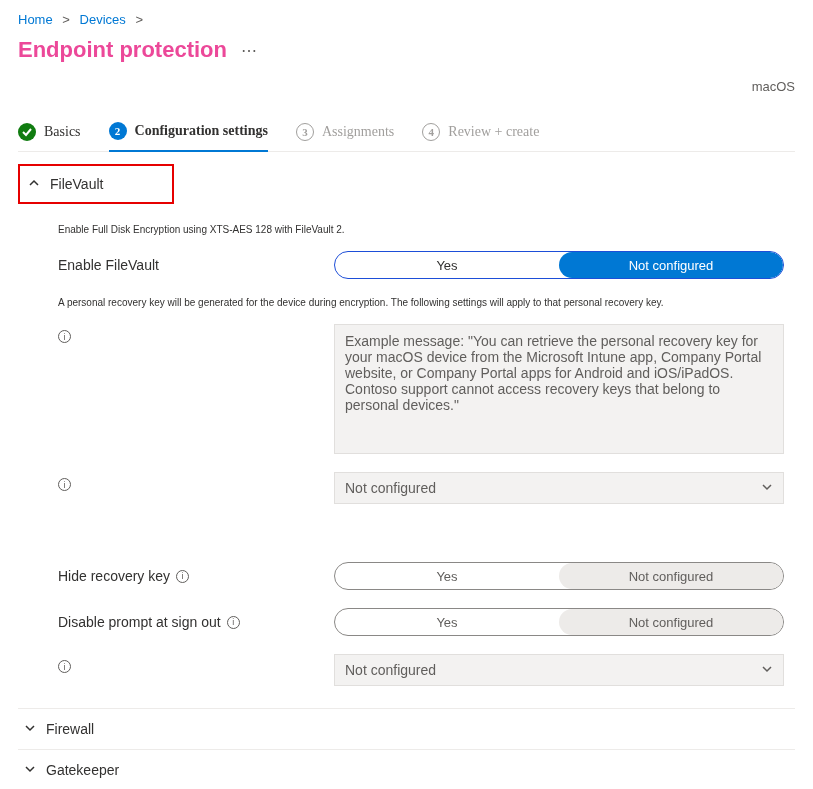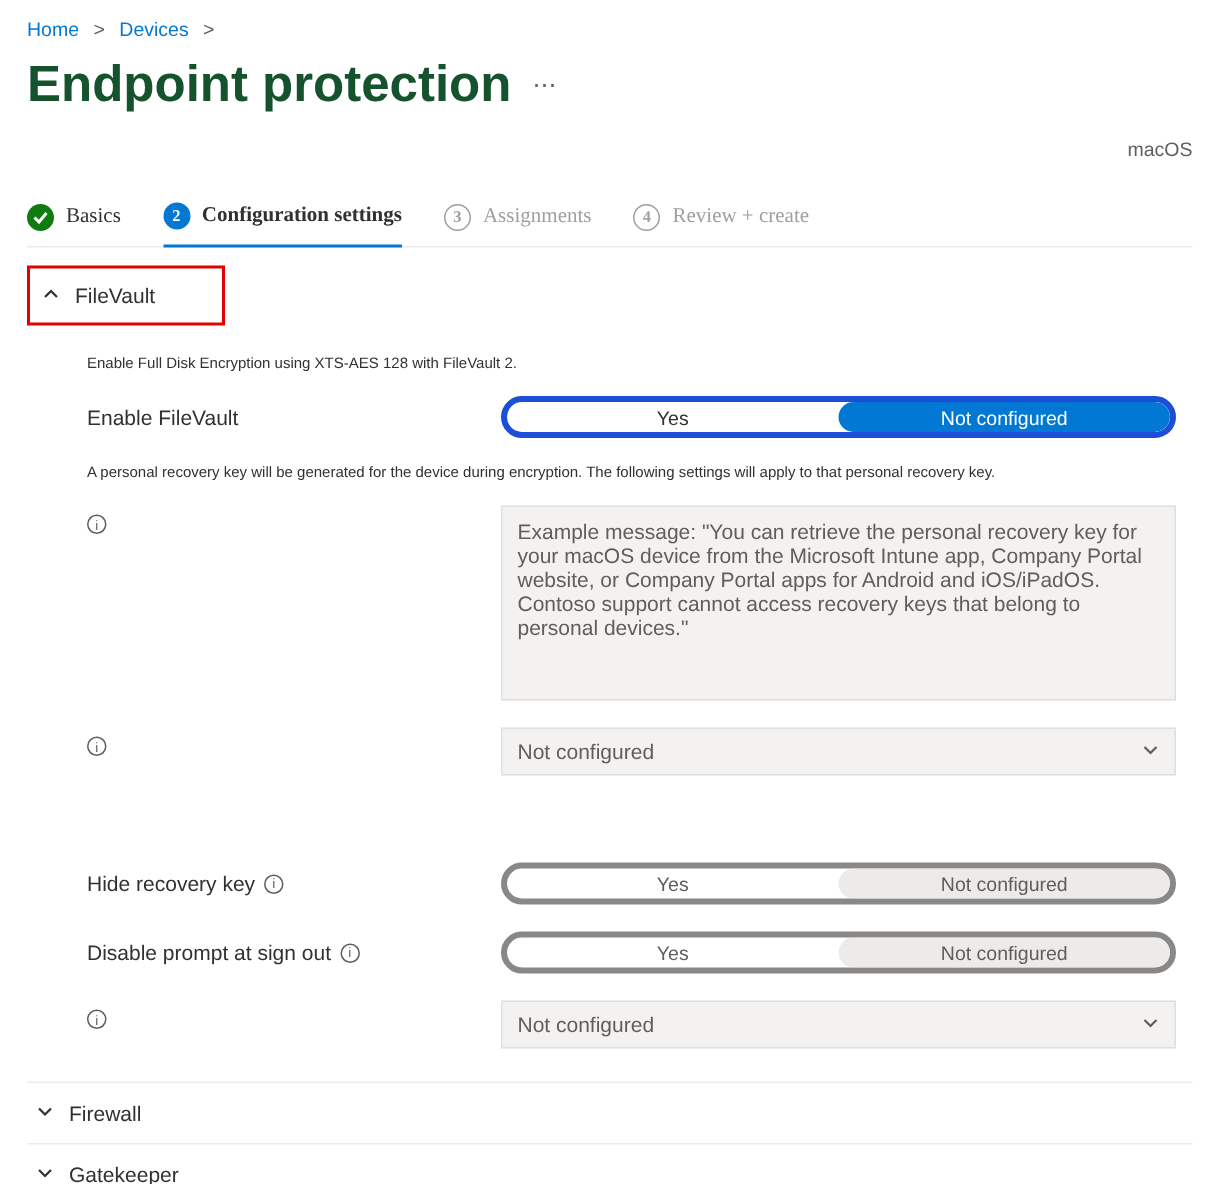--- a/index.html
+++ b/index.html
@@ -8,51 +8,51 @@
     font-size: 14px;
     color: #323130;
     background: #fff;
     width: 813px;
     padding: 8px 18px 0 18px;
   }
   .breadcrumb { font-size: 13px; padding: 4px 0 10px 0; }
   .breadcrumb a { color: #0078d4; text-decoration: none; }
   .breadcrumb .sep { color: #605e5c; margin: 0 6px; }
   .page-title-row { display: flex; align-items: center; gap: 14px; }
-  h1 { font-size: 34px; font-weight: 600; color: #14532d; }
+  h1 { font-size: 22px; font-weight: 600; color: #ec4899; }
   .more-icon { color: #605e5c; font-size: 16px; letter-spacing: 2px; cursor: pointer; }
   .subtitle { font-size: 13px; color: #605e5c; margin-top: 16px; margin-bottom: 28px; text-align: right; }
 
   .wizard-steps { display: flex; align-items: center; gap: 28px; border-bottom: 1px solid #edebe9; }
   .step { display: flex; align-items: center; gap: 8px; padding-bottom: 10px; cursor: default; font-family: Liberation Serif, serif; }
   .step .circle { width: 18px; height: 18px; border-radius: 50%; display: flex; align-items: center; justify-content: center; font-size: 11px; font-weight: 600; }
   .step.done .circle { background: #107c10; color: #fff; }
   .step.active { border-bottom: 2px solid #0078d4; margin-bottom: -1px; color: #323130; font-weight: 600; }
   .step.active .circle { background: #0078d4; color: #fff; }
   .step.pending { color: #a19f9d; }
   .step.pending .circle { border: 1px solid #a19f9d; color: #a19f9d; background: #fff; }
   .step-label { font-size: 14px; }
 
   .section-header {
     display: flex; align-items: center; gap: 10px;
     padding: 10px 8px; cursor: pointer; font-size: 14px; color: #323130;
   }
-  .section-header.highlight { border: 2px solid #e60000; width: 132px; margin-top: 12px; margin-bottom: 6px; }
+  .section-header.highlight { border: 2px solid #e60000; width: 156px; margin-top: 12px; margin-bottom: 6px; }
   .section-header .chev { font-size: 12px; color: #323130; }
   .section-divider { border-top: 1px solid #edebe9; }
 
   .section-body { padding: 4px 0 4px 40px; }
   .desc { font-size: 10px; color: #323130; margin: 10px 0 16px 0; }
 
   .field-row { display: flex; align-items: flex-start; gap: 16px; margin-bottom: 18px; }
   .field-label { width: 260px; font-size: 14px; color: #323130; padding-top: 6px; display: flex; align-items: center; gap: 6px; flex-wrap: wrap; }
   .info-icon { width: 13px; height: 13px; border: 1px solid #605e5c; border-radius: 50%; display: inline-flex; align-items: center; justify-content: center; font-size: 9px; color: #605e5c; cursor: default; }
 
   .pill-toggle {
-    display: flex; width: 450px; height: 28px; border: 4px solid #1d4ed8; border-radius: 14px; overflow: hidden;
+    display: flex; width: 450px; height: 28px; border: 1px solid #1d4ed8; border-radius: 14px; overflow: hidden;
   }
   .pill-toggle .opt { flex: 1; display: flex; align-items: center; justify-content: center; font-size: 13px; cursor: pointer; }
   .pill-toggle .opt.sel-blue { background: #0078d4; color: #fff; border-radius: 14px; }
   .pill-toggle.muted { border-color: #8a8886; }
   .pill-toggle.muted .opt { color: #605e5c; }
   .pill-toggle.muted .opt.sel-grey { background: #edebe9; color: #605e5c; border-radius: 14px; }
 
   textarea.escrow {
     width: 450px; height: 130px; padding: 8px 10px; font-family: inherit; font-size: 14px;
     color: #605e5c; background: #f3f2f1; border: 1px solid #e1dfdd; resize: none;

